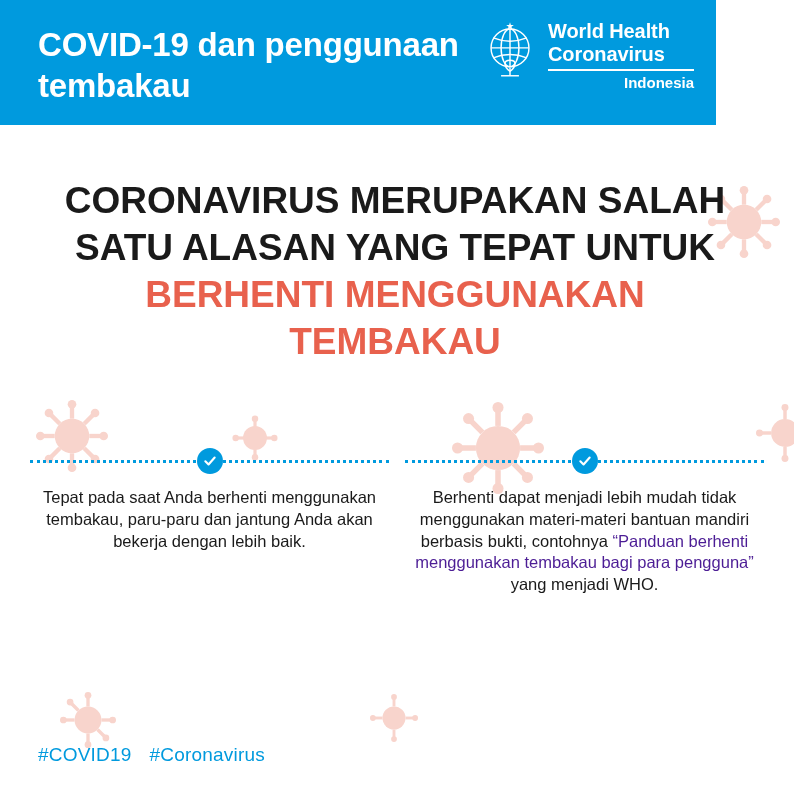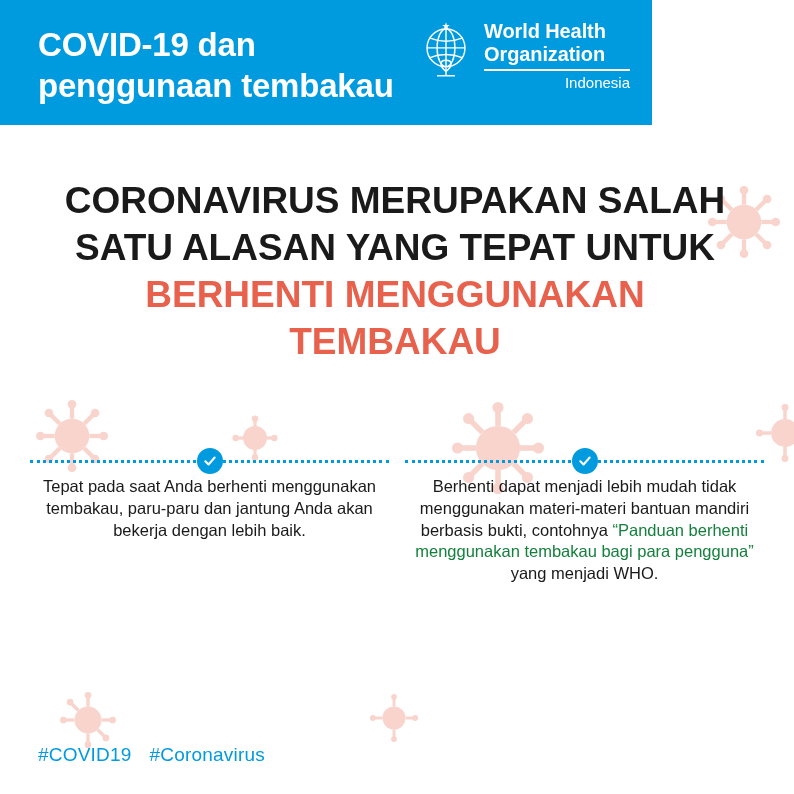--- a/index.html
+++ b/index.html
@@ -12,21 +12,21 @@
   .poster {
     position: relative;
     width: 794px; height: 794px;
     background: #ffffff;
     overflow: hidden;
   }
 
   
   .header {
     position: relative;
-    width: 652px;
+    width: 716px;
     height: 125px;
     background: #009ADE;
     display: flex;
     align-items: flex-start;
     justify-content: space-between;
     padding: 18px 22px 0 38px;
   }
   .header-title {
     color: #ffffff;
     font-size: 33px;
@@ -54,21 +54,21 @@
   }
   .who-rule {
     height: 2px;
     background: #ffffff;
     margin: 4px 0 4px 0;
     width: 146px;
   }
   .who-country {
     font-size: 15px;
     text-align: right;
-    font-weight: normal;
+    font-weight: bold;
     width: 146px;
   }
 
   
   .headline {
     position: absolute;
     top: 178px;
     left: 0; right: 4px;
     text-align: center;
     font-size: 37px;
@@ -117,26 +117,27 @@
     width: 26px; height: 26px;
     border-radius: 50%;
     background: #009ADE;
     display: flex;
     align-items: center;
     justify-content: center;
     z-index: 2;
   }
   .check-badge svg { width: 14px; height: 14px; }
   .col-text {
+    margin-top: 11px;
     text-align: center;
     font-size: 16.5px;
     line-height: 1.32;
     color: #1a1a1a;
   }
-  .col-text .quote { color: #15803d; }
+  .col-text .quote { color: #4c1d95; }
 
   
   .hashtags {
     position: absolute;
     left: 38px;
     bottom: 28px;
     color: #009ADE;
     font-size: 19px;
     font-weight: normal;
     letter-spacing: 0.2px;
@@ -312,21 +313,21 @@
           <path d="M50 86 L50 100"></path>
           <path d="M50 92 Q41 86 41 78 Q41 72 50 72 Q59 72 59 78 Q59 86 50 92"></path>
           <path d="M34 100 L66 100"></path>
         </g>
         <g fill="#ffffff">
           <polygon points="50,4 51.6,9 56.8,9 52.6,12.1 54.2,17.1 50,14 45.8,17.1 47.4,12.1 43.2,9 48.4,9"></polygon>
         </g>
       </svg>
       <div class="who-text">
         <div class="who-name">World Health</div>
-        <div class="who-name">Organization</div>
+        <div class="who-name">Coronavirus</div>
         <div class="who-rule"></div>
         <div class="who-country">Indonesia</div>
       </div>
     </div>
   </div>
 
   <div class="headline">
     <span>CORONAVIRUS MERUPAKAN SALAH SATU ALASAN YANG TEPAT UNTUK </span><span class="accent">BERHENTI MENGGUNAKAN TEMBAKAU</span>
   </div>
 

